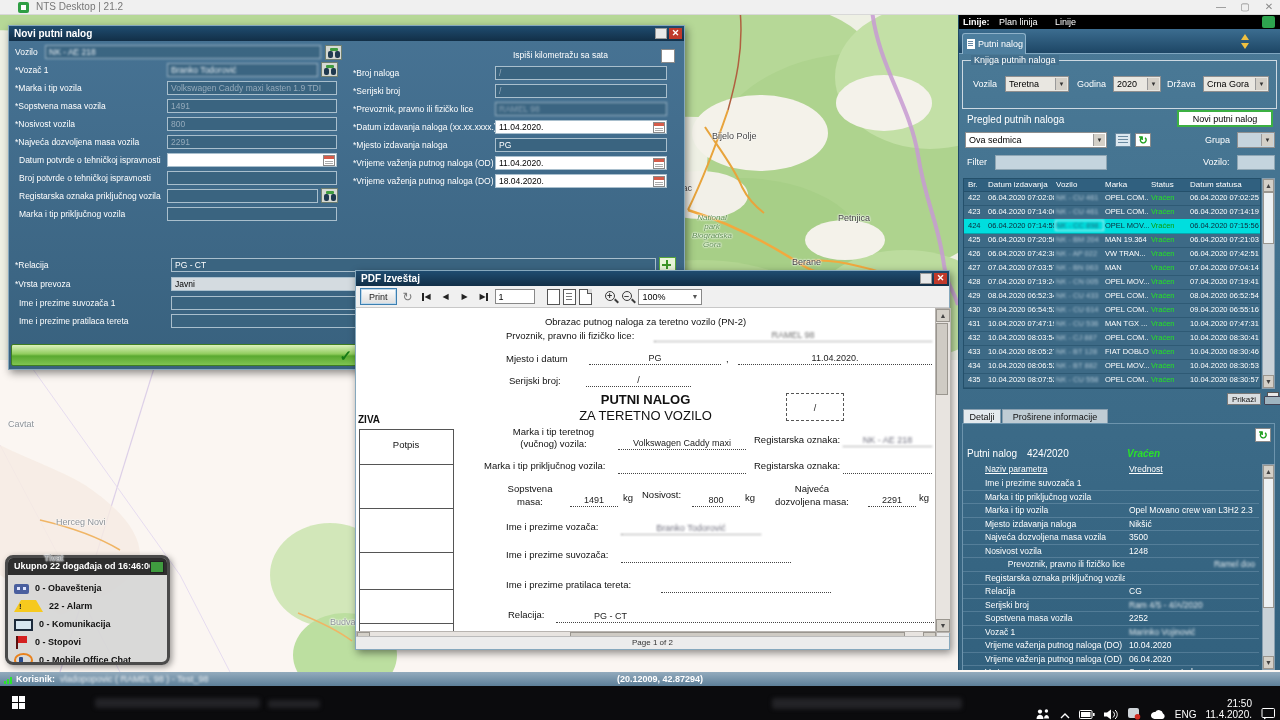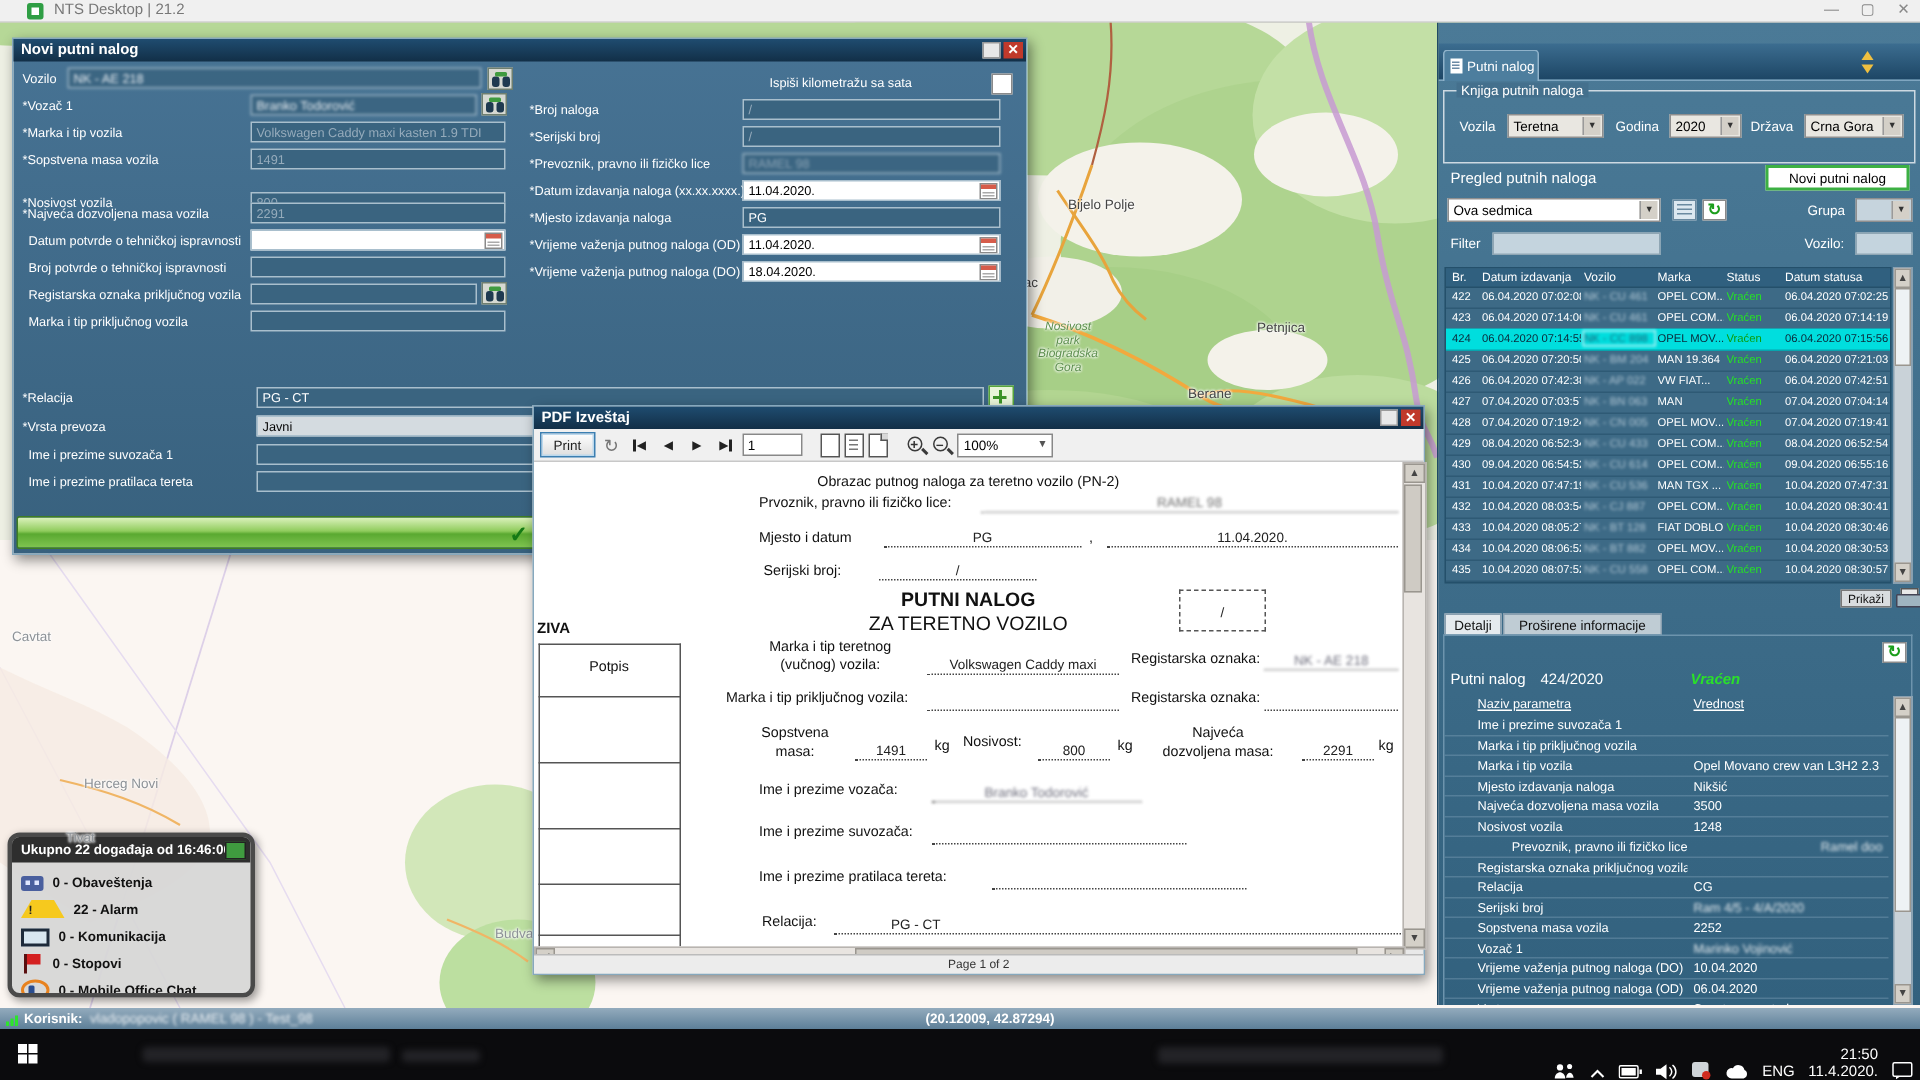--- a/index.html
+++ b/index.html
@@ -209,21 +209,21 @@
   </svg>
   <div id="map-labels">
       <div class="maplabel" style="left: 712px; top: 116px;">Bijelo Polje</div>
       <div class="maplabel" style="left: 838px; top: 198px;">Petnjica</div>
       <div class="maplabel" style="left: 792px; top: 242px;">Berane</div>
       <div class="maplabel" style="left: 678px; top: 168px;">vac</div>
       <div class="maplabel coast" style="left: 8px; top: 404px;">Cavtat</div>
       <div class="maplabel coast" style="left: 56px; top: 502px;">Herceg Novi</div>
       <div class="maplabel coast" style="left: 44px; top: 538px;">Tivat</div>
       <div class="maplabel coast" style="left: 330px; top: 602px;">Budva</div>
-      <div class="maplabel park" style="left: 686px; top: 198px; width: 52px;">Nosivost</div>
+      <div class="maplabel park" style="left: 686px; top: 198px; width: 52px;">National</div>
       <div class="maplabel park" style="left: 686px; top: 207px; width: 52px;">park</div>
       <div class="maplabel park" style="left: 686px; top: 216px; width: 52px;">Biogradska</div>
       <div class="maplabel park" style="left: 686px; top: 225px; width: 52px;">Gora</div>
     </div>
 
   <div id="events" class="abs">
     <div id="events-head">
       <span>Ukupno 22 događaja od 16:46:06</span>
       <span class="hico"></span>
     </div>
@@ -275,21 +275,21 @@
           <div class="binoc" style="left: 312px; top: 0px;"></div>
         </div>
         <div class="frow" style="top: 18px;">
           <div class="flabel" style="left: 6px;">*Marka i tip vozila</div>
           <div class="finput dis" style="left: 158px; width: 170px;">Volkswagen Caddy maxi kasten 1.9 TDI</div>
         </div>
         <div class="frow" style="top: 36px;">
           <div class="flabel" style="left: 6px;">*Sopstvena masa vozila</div>
           <div class="finput dis" style="left: 158px; width: 170px;">1491</div>
         </div>
-        <div class="frow" style="top: 54px; margin-top: 11px;">
+        <div class="frow" style="top: 54px;">
           <div class="flabel" style="left: 6px;">*Nosivost vozila</div>
           <div class="finput dis" style="left: 158px; width: 170px;">800</div>
         </div>
         <div class="frow" style="top: 72px;">
           <div class="flabel" style="left: 6px;">*Najveća dozvoljena masa vozila</div>
           <div class="finput dis" style="left: 158px; width: 170px;">2291</div>
         </div>
         <div class="frow" style="top: 90px;">
           <div class="flabel" style="left: 10px;">Datum potvrde o tehničkoj ispravnosti</div>
           <div class="finput white" style="left: 158px; width: 170px; position: absolute;">
@@ -468,20 +468,26 @@
 
     <div class="vsb" style="left:0;top:360px;width:579px;height:13px">
       <div class="sbarrow" style="left:0;top:0;width:13px;height:11px">◀</div>
       <div class="sbthumb" style="left:213px;top:0;width:335px;height:11px"></div>
       <div class="sbarrow" style="left:566px;top:0;width:13px;height:11px">▶</div>
     </div>
     <div id="pdf-status">Page 1 of 2</div>
   </div>
 
   <div class="abs" id="right-panel" style="z-index:30">
+    <div id="rp-menubar" class="abs">
+      <span style="left:4px;font-weight:bold">Linije:</span>
+      <span style="left:40px">Plan linija</span>
+      <span style="left:96px">Linije</span>
+      <span style="left:303px;top:1px;width:13px;height:12px;background:#2ea44f;border-radius:2px"></span>
+    </div>
     <div id="rp-tabstrip" class="abs">
       <div id="rp-tab">
         <span class="docico"></span>
         <span>Putni nalog</span>
       </div>
       <div class="goldtri" style="left:282px;top:5px;border-bottom:6px solid #f0c040"></div>
       <div class="goldtri" style="left:282px;top:14px;border-top:6px solid #f0c040"></div>
     </div>
 
     <div class="grpbox" style="left:3px;top:45px;width:313px;height:47px">
@@ -549,21 +555,21 @@
             <span style="left: 24px; width: 66px;">06.04.2020 07:20:50</span>
             <span class="plate blur" style="left: 92px; width: 47px;">NK - BM 204</span>
             <span style="left: 141px; width: 44px;">MAN 19.364</span>
             <span class="st" style="left: 187px; width: 37px;">Vraćen</span>
             <span style="left: 226px; width: 72px;">06.04.2020 07:21:03</span>
           </div>
           <div class="ordrow" style="top: 56px;">
             <span style="left: 4px; width: 19px;">426</span>
             <span style="left: 24px; width: 66px;">06.04.2020 07:42:38</span>
             <span class="plate blur" style="left: 92px; width: 47px;">NK - AP 022</span>
-            <span style="left: 141px; width: 44px;">VW FIAT...</span>
+            <span style="left: 141px; width: 44px;">VW TRAN...</span>
             <span class="st" style="left: 187px; width: 37px;">Vraćen</span>
             <span style="left: 226px; width: 72px;">06.04.2020 07:42:51</span>
           </div>
           <div class="ordrow" style="top: 70px;">
             <span style="left: 4px; width: 19px;">427</span>
             <span style="left: 24px; width: 66px;">07.04.2020 07:03:57</span>
             <span class="plate blur" style="left: 92px; width: 47px;">NK - BN 063</span>
             <span style="left: 141px; width: 44px;">MAN</span>
             <span class="st" style="left: 187px; width: 37px;">Vraćen</span>
             <span style="left: 226px; width: 76px;">07.04.2020 07:04:14</span>

